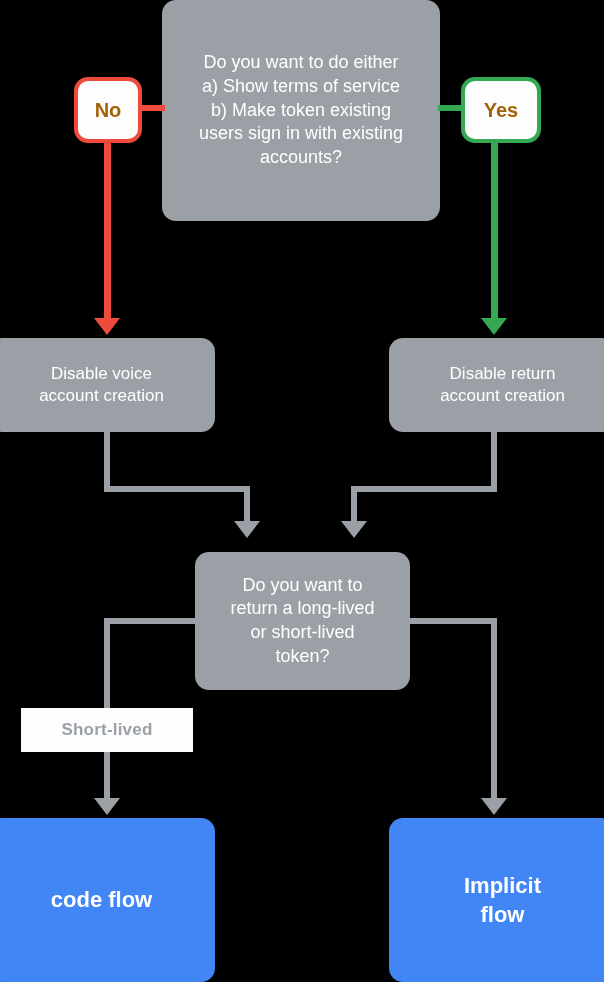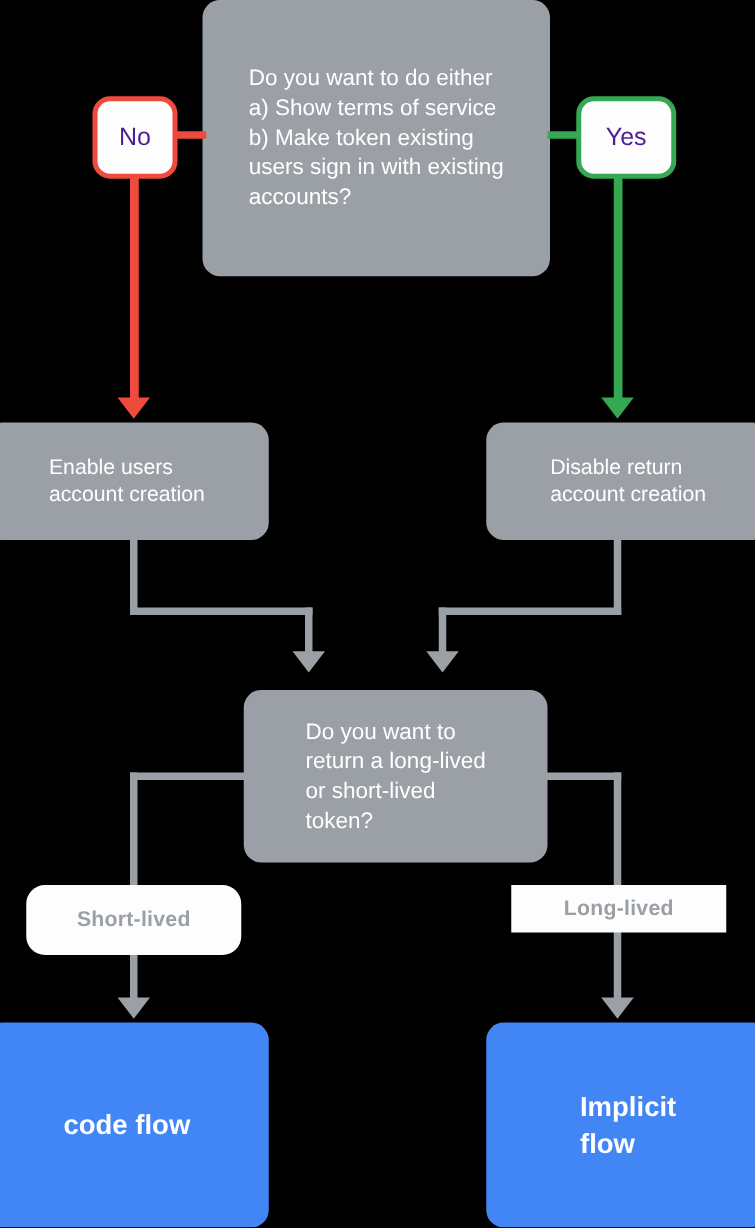--- a/index.html
+++ b/index.html
@@ -14,39 +14,39 @@
     background: #000000;
     overflow: hidden;
     font-family: "Liberation Sans", sans-serif;
   }
   .node {
     position: absolute;
     box-sizing: border-box;
     display: flex;
     align-items: center;
     justify-content: center;
-    text-align: left;
+    text-align: center;
     line-height: 1.32;
   }
   .node-gray {
     background: #9aa0a6;
     border-radius: 14px;
     color: #ffffff;
   }
   .node-blue {
     background: #4285f4;
     border-radius: 14px;
     color: #ffffff;
     font-weight: bold;
   }
   .node-pill {
     background: #fdfdfd;
     border-radius: 14px;
-    color: #4c1d95;
-    font-weight: normal;
+    color: #a16207;
+    font-weight: bold;
     border: 4px solid #9aa0a6;
   }
   .pill-no  { border-color: #ef4b3c; }
   .pill-yes { border-color: #34a853; }
 
   .edge-label {
     position: absolute;
     box-sizing: border-box;
     display: flex;
     align-items: center;
@@ -107,21 +107,21 @@
 
   <div class="node node-pill pill-yes" style="left:461px; top:77px; width:80px; height:66px; font-size:20px;">
     <span>Yes</span>
   </div>
 
   <div class="seg seg-green" style="left:491px; top:140px; width:7px; height:182px;"></div>
   <div class="arrowhead arrow-green" style="left:481px; top:318px;"></div>
 
   <div class="node node-gray" style="left:-12px; top:338px; width:227px; height:94px; font-size:17px; padding:0 12px;">
     <div>
-      <span class="txt">Enable users</span>
+      <span class="txt">Disable voice</span>
       <span class="txt">account creation</span>
     </div>
   </div>
 
   <div class="node node-gray" style="left:389px; top:338px; width:227px; height:94px; font-size:17px; padding:0 12px;">
     <div>
       <span class="txt">Disable return</span>
       <span class="txt">account creation</span>
     </div>
   </div>
@@ -129,44 +129,41 @@
   <div class="seg" style="left:104px; top:432px; width:6px; height:60px;"></div>
   <div class="seg" style="left:104px; top:486px; width:146px; height:6px;"></div>
   <div class="seg" style="left:244px; top:486px; width:6px; height:38px;"></div>
   <div class="arrowhead" style="left:234px; top:521px;"></div>
 
   <div class="seg" style="left:491px; top:432px; width:6px; height:60px;"></div>
   <div class="seg" style="left:351px; top:486px; width:146px; height:6px;"></div>
   <div class="seg" style="left:351px; top:486px; width:6px; height:38px;"></div>
   <div class="arrowhead" style="left:341px; top:521px;"></div>
 
-  <div class="node node-gray" style="left:195px; top:552px; width:243px; height:138px; font-size:18px; padding:4px 12px;">
+  <div class="node node-gray" style="left:195px; top:552px; width:215px; height:138px; font-size:18px; padding:4px 12px;">
     <div>
       <span class="txt">Do you want to</span>
       <span class="txt">return a long-lived</span>
       <span class="txt">or short-lived</span>
       <span class="txt">token?</span>
     </div>
   </div>
 
   <div class="seg" style="left:104px; top:618px; width:100px; height:6px;"></div>
   <div class="seg" style="left:104px; top:618px; width:6px; height:184px;"></div>
   <div class="arrowhead" style="left:94px; top:798px;"></div>
 
-  <div class="edge-label" style="left:21px; top:708px; width:172px; height:56px;border-radius:15px;">
+  <div class="edge-label" style="left:21px; top:708px; width:172px; height:44px;">
     <span>Short-lived</span>
   </div>
 
   <div class="seg" style="left:397px; top:618px; width:100px; height:6px;"></div>
   <div class="seg" style="left:491px; top:618px; width:6px; height:184px;"></div>
   <div class="arrowhead" style="left:481px; top:798px;"></div>
 
-  <div class="edge-label" style="left:409px; top:708px; width:172px; height:38px;">
-    <span>Long-lived</span>
-  </div>
 
   <div class="node node-blue" style="left:-12px; top:818px; width:227px; height:164px; font-size:22px; padding:0 10px;">
     <div>
       <span class="txt">code flow</span>
     </div>
   </div>
 
   <div class="node node-blue" style="left:389px; top:818px; width:227px; height:164px; font-size:22px; padding:0 10px;">
     <div>
       <span class="txt">Implicit</span>

